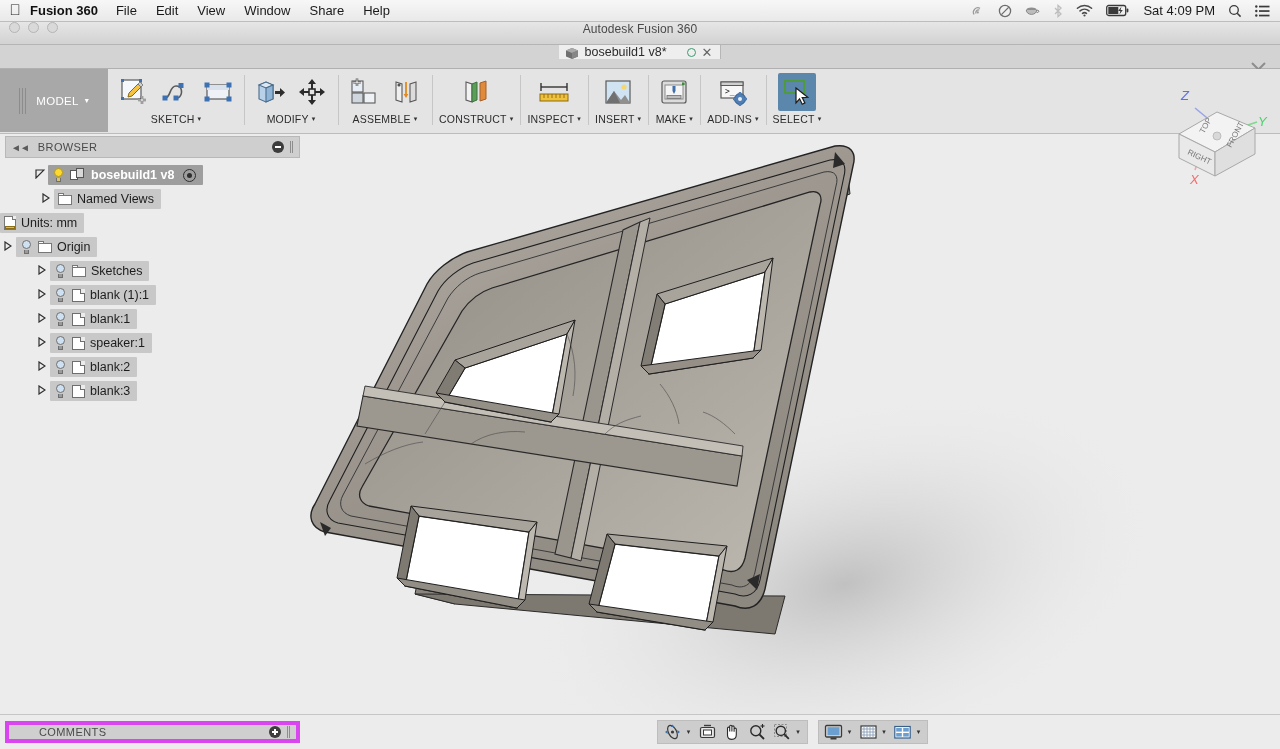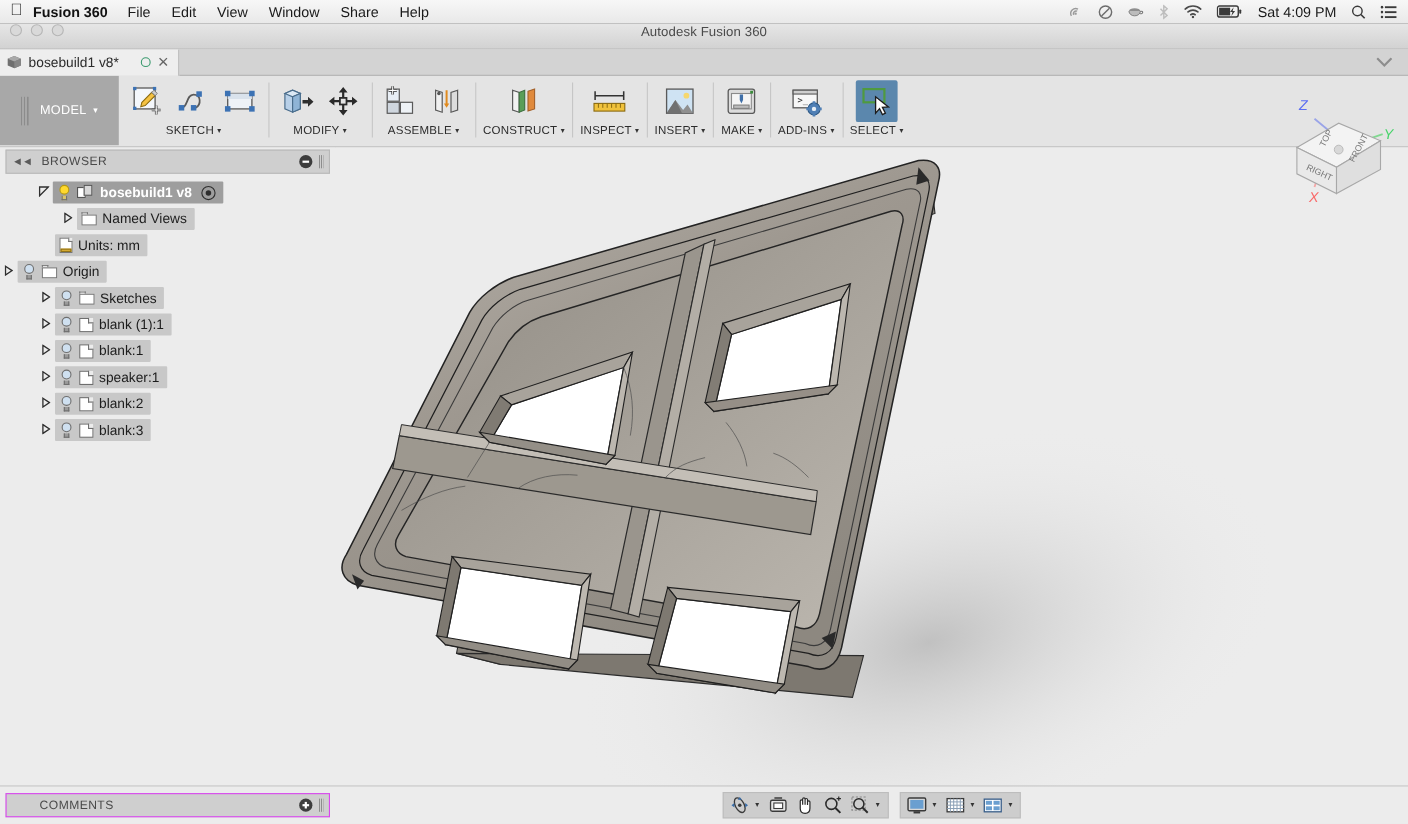--- a/index.html
+++ b/index.html
@@ -36,21 +36,21 @@
   .tl { width:11px;height:11px;border-radius:50%;background:#d9d9d9;border:1px solid #b5b5b5; }
   .win-title {
     position:absolute; left:0; right:0; text-align:center;
     font-size:12px; color:#4a4a4a; letter-spacing:0.1px;
   }
 
   
   .tabbar {
     position:absolute; top:45px; left:0; width:1280px; height:24px;
     background:#d3d3d3; border-bottom:1px solid #b0b0b0;
-    display:flex; align-items:center;
+    display:flex; align-items:center;flex-direction:column;
   }
   .doctab {
     height:24px; display:flex; align-items:center; gap:6px;
     padding:0 8px 0 6px; background:#eeeeee;
     border-right:1px solid #b6b6b6;
   }
   .cube-ico { width:14px; height:13px; position:relative; }
   .doctab-label { font-size:12.5px; color:#2b2b2b; }
   .tab-dot { width:9px;height:9px;border-radius:50%;border:1.5px solid #3a9a6e; margin-left:14px;}
   .tab-x { font-size:13px; color:#666; line-height:1; }
@@ -157,21 +157,21 @@
     background:#ececec;
   }
   .viewcube { position:absolute; top:-60px; right:3px; width:120px; height:120px; }
 
   
   .comments-bar {
     position:absolute; bottom:0; left:0; width:305px; height:34px;
     background:#ececec; display:flex; align-items:center;
   }
   .comments-inner {
-    margin:0 5px; height:22px; flex:1; background:#cfcfcf; border:1px solid #d946ef;
+    margin:0 5px; height:22px; flex:1; background:#cfcfcf; border:4px solid #d946ef;
     display:flex; align-items:center; padding:0 5px;
   }
   .comments-label { font-size:11px; color:#4a4a4a; letter-spacing:0.4px; margin-left:25px;}
   .circle-plus { width:12px;height:12px;border-radius:50%;background:#3d3d3d;
     display:flex;align-items:center;justify-content:center;position:relative;}
   .circle-plus i{position:absolute;background:#fff;}
   .circle-plus i:first-child{width:6px;height:1.5px;}
   .circle-plus i:last-child{width:1.5px;height:6px;}
 
   .navbar-bottom {
@@ -564,36 +564,36 @@
               <span class="c1"></span>
               <span class="c2"></span>
             </span>
           <span class="tlabel">bosebuild1 v8</span>
           <span class="target-ico">
               <i></i>
             </span>
         </span>
       </div>
 
-      <div class="trow" style="padding-left:54px">
+      <div class="trow" style="padding-left:38px">
         <span class="tarrow">
           <svg width="8" height="10" viewBox="0 0 8 10">
               <path d="M1 1l6 4-6 4z" fill="none" stroke="#2f2f2f" stroke-width="1.2"></path>
             </svg>
         </span>
         <span class="tpill">
           <span class="folder-ico">
               <span class="f2"></span>
               <span class="f1"></span>
             </span>
           <span class="tlabel">Named Views</span>
         </span>
       </div>
 
-      <div class="trow" style="padding-left:50px">
+      <div class="trow" style="">
         <span class="tpill">
           <span class="doc-ico">
               <span class="p"></span>
               <span class="corner"></span>
               <span class="rule"></span>
             </span>
           <span class="tlabel">Units: mm</span>
         </span>
       </div>
 

